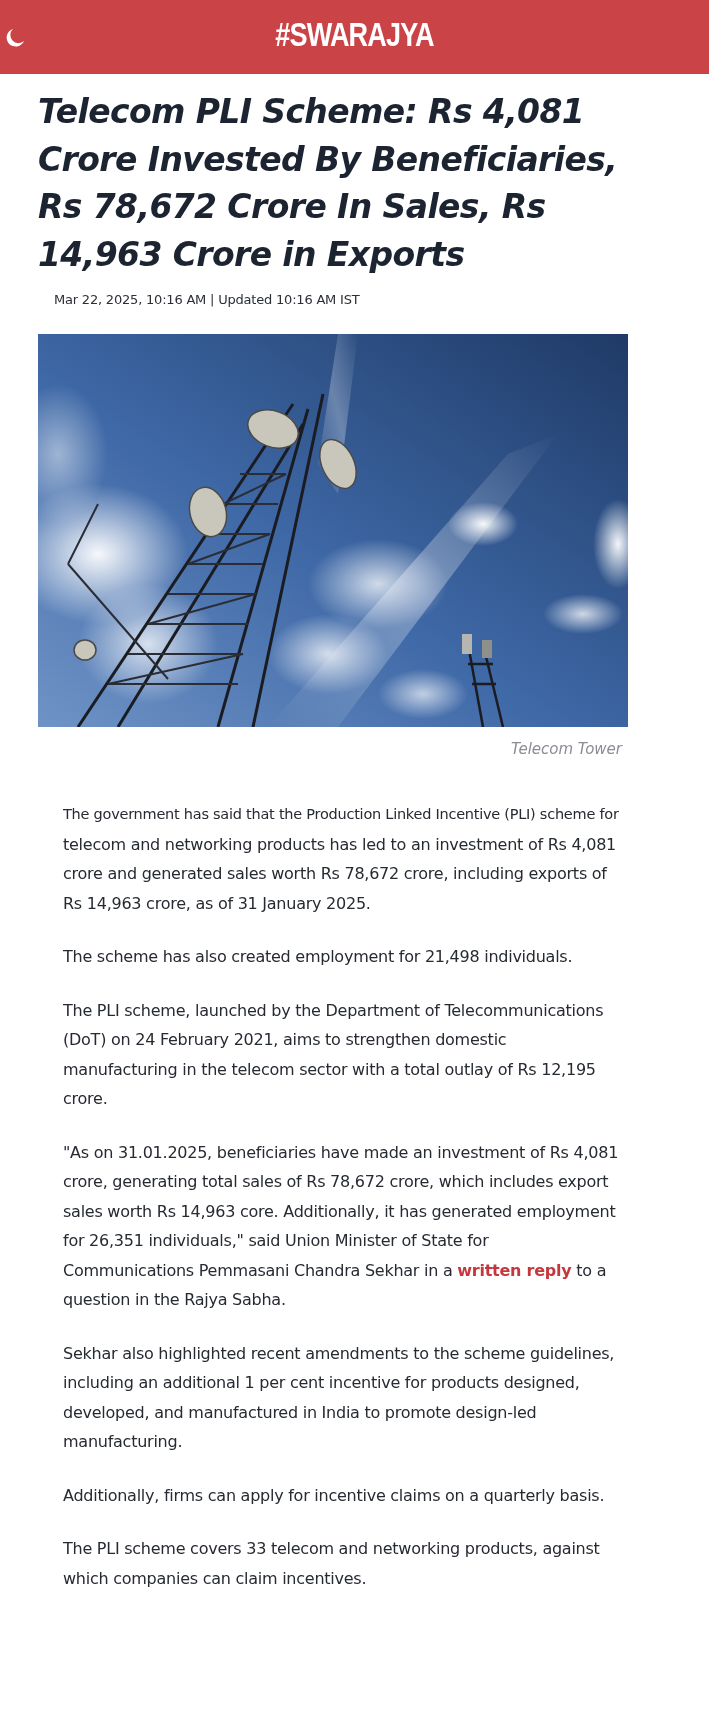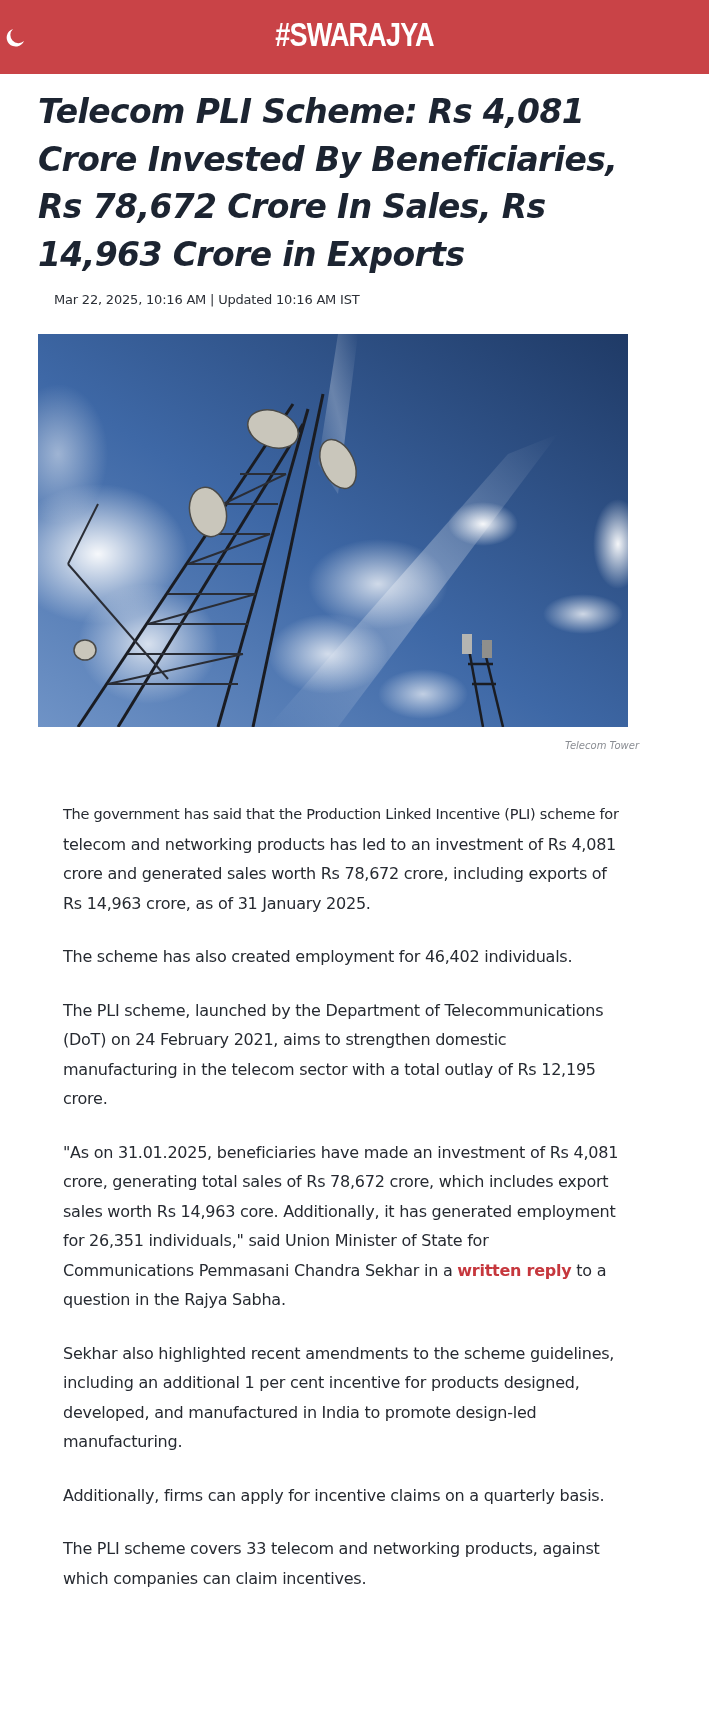--- a/index.html
+++ b/index.html
@@ -28,22 +28,22 @@
       position: absolute; left: 38px; top: 292px;
       font-size: 13px; color: #2b2f36; letter-spacing: -0.2px; margin-left: 16px;
     }
 
     .hero {
       position: absolute; left: 38px; top: 334px; width: 590px; height: 393px;
       overflow: hidden; background: #3c66a3;
     }
     .hero svg { display: block; width: 100%; height: 100%; }
     .caption {
-      position: absolute; right: 70px; top: 740px;
-      font-size: 10px; font-style: italic; color: #8a8d93;
+      position: absolute; right: 87px; top: 740px;
+      font-size: 15px; font-style: italic; color: #8a8d93;
     }
 
     .body {
       position: absolute; left: 63px; top: 800px; width: 560px;
       font-size: 16px; line-height: 29.5px; color: #262a31; letter-spacing: -0.25px;
     }
     .body p { margin-bottom: 24px; }
     .body p.first-line-squish::first-line { font-size: 14.5px; }
     .body a { color: #c6373d; text-decoration: none; font-weight: bold; }
   </style>
@@ -131,19 +131,19 @@
       <line x1="434" y1="350" x2="458" y2="350"></line>
     </g>
     <rect x="424" y="300" width="10" height="20" fill="#b5b5b2"></rect>
     <rect x="444" y="306" width="10" height="18" fill="#8f8f8c"></rect>
   </svg>
 </figure>
 <figcaption class="caption">Telecom Tower</figcaption>
 
 <div class="body">
   <p class="first-line-squish">The government has said that the Production Linked Incentive (PLI) scheme for telecom and networking products has led to an investment of Rs 4,081 crore and generated sales worth Rs 78,672 crore, including exports of Rs 14,963 crore, as of 31 January 2025.</p>
-  <p>The scheme has also created employment for 46,402 individuals.</p>
+  <p>The scheme has also created employment for 21,498 individuals.</p>
   <p>The PLI scheme, launched by the Department of Telecommunications (DoT) on 24 February 2021, aims to strengthen domestic manufacturing in the telecom sector with a total outlay of Rs 12,195 crore.</p>
   <p><span>"As on 31.01.2025, beneficiaries have made an investment of Rs 4,081 crore, generating total sales of Rs 78,672 crore, which includes export sales worth Rs 14,963 core. Additionally, it has generated employment for 26,351 individuals," said Union Minister of State for Communications Pemmasani Chandra Sekhar in a </span><a href="#">written reply</a><span> to a question in the Rajya Sabha.</span></p>
   <p>Sekhar also highlighted recent amendments to the scheme guidelines, including an additional 1 per cent incentive for products designed, developed, and manufactured in India to promote design-led manufacturing.</p>
   <p>Additionally, firms can apply for incentive claims on a quarterly basis.</p>
   <p>The PLI scheme covers 33 telecom and networking products, against which companies can claim incentives.</p>
 </div>
 
 </body></html>

